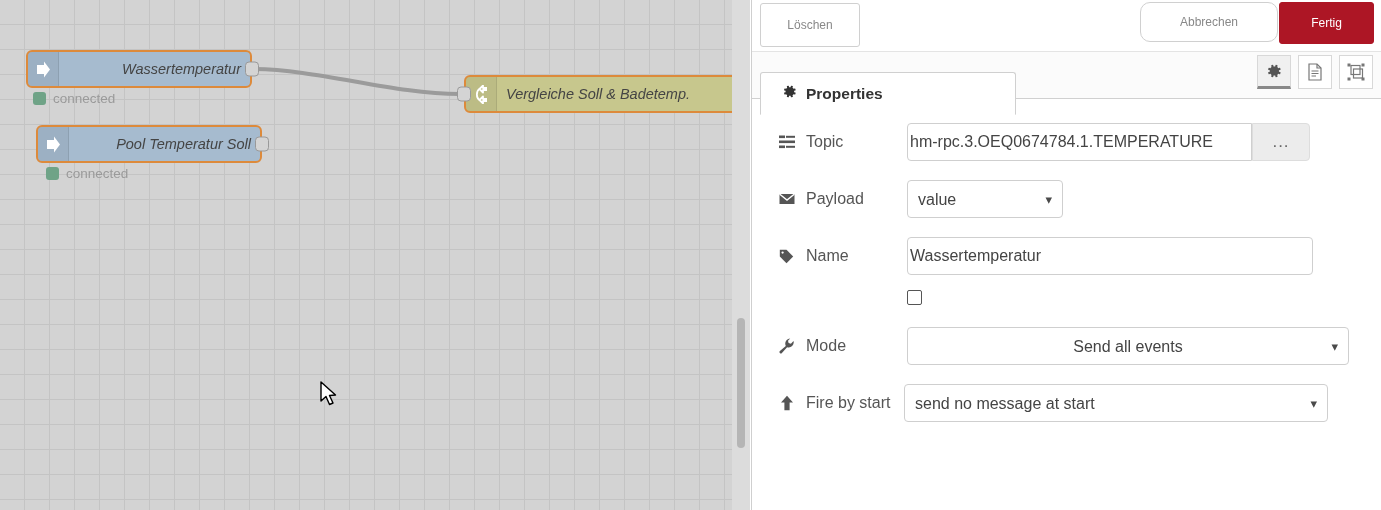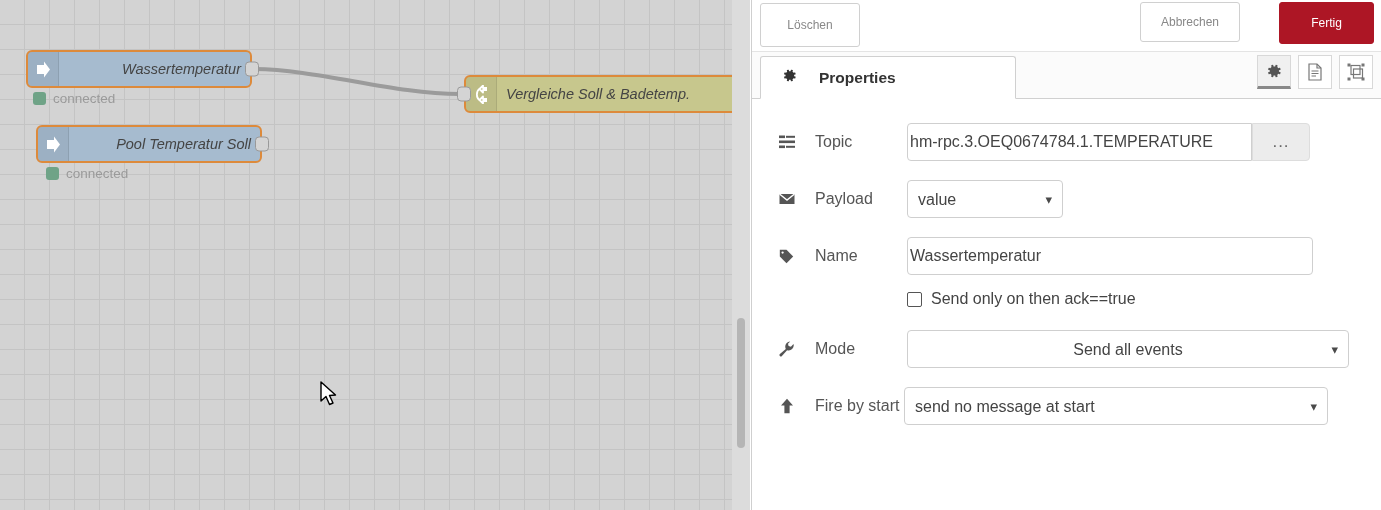--- a/index.html
+++ b/index.html
@@ -160,43 +160,43 @@
     background: #ffffff;
     border: 1px solid #d0d0d0;
     color: #888888;
   }
   .btn-primary {
     background: #ad1625;
     border: 1px solid #ad1625;
     color: #ffffff;
   }
   #btn-delete { left: 8px;  top: 3px;  width: 100px; height: 44px; }
-  #btn-cancel { left: 388px;top: 2px;  width: 100px; height: 40px; }
+  #btn-cancel { left: 388px;top: 2px;  width: 138px; height: 40px; border-radius: 10px; }
   #btn-done   { left: 527px;top: 2px;  width: 95px;  height: 42px; }
 
   
   #tabbar {
     position: relative;
     height: 47px;
     border-bottom: 1px solid #d0d0d0;
     box-sizing: border-box;
     background: #fbfbfb;
   }
   .tab {
     position: absolute;
-    left: 8px; top: 4px;
+    left: 8px; top: 20px;
     width: 256px; height: 43px;
     box-sizing: border-box;
     background: #ffffff;
     border: 1px solid #d0d0d0;
     border-bottom: 1px solid #ffffff;
     border-radius: 3px 3px 0 0;
     display: flex;
     align-items: center;
-    gap: 22px;
+    gap: 9px;
     padding-left: 21px;
     font-size: 15.5px;
     font-weight: bold;
     color: #333333;
     cursor: pointer;
   }
   .tabbar-tools {
     position: absolute;
     right: 8px; top: 3px;
     display: flex;
@@ -228,21 +228,21 @@
   .form-row {
     position: relative;
     display: flex;
     align-items: center;
     margin-bottom: 19px;
     padding-left: 26px;
   }
   .form-label {
     display: flex;
     align-items: center;
-    gap: 20px;
+    gap: 11px;
     font-size: 16px;
     color: #555555;
     white-space: nowrap;
   }
   .form-label .lbl-icon {
     display: inline-flex;
     width: 17px;
     justify-content: center;
     color: #555555;
   }
@@ -499,21 +499,20 @@
               <circle cx="3.6" cy="3.6" r="1.15" fill="#ffffff"></circle>
             </svg>
           </span>
           <span>Name</span>
         </div>
         <input class="text-input" style="width: 406px;" value="Wassertemperatur">
       </div>
 
       <div class="checkbox-row">
         <div class="cb"></div>
-        <span class="cb-label">Send only on then ack==true</span>
       </div>
 
       <div class="form-row">
         <div class="form-label lbl-col">
           <span class="lbl-icon">
             <svg width="16" height="16" viewBox="0 0 16 16">
               <path d="M11.2,0.6 a5,5 0 0 0 -4.4,7.3 L0.9,13.1 a1.4,1.4 0 0 0 2,2
                    l5.2,-5.9 a5,5 0 0 0 6.4,-6.1 l-2.6,2.6 l-2.3,-0.6 l-0.6,-2.3 Z" fill="#555555"></path>
             </svg>
           </span>

